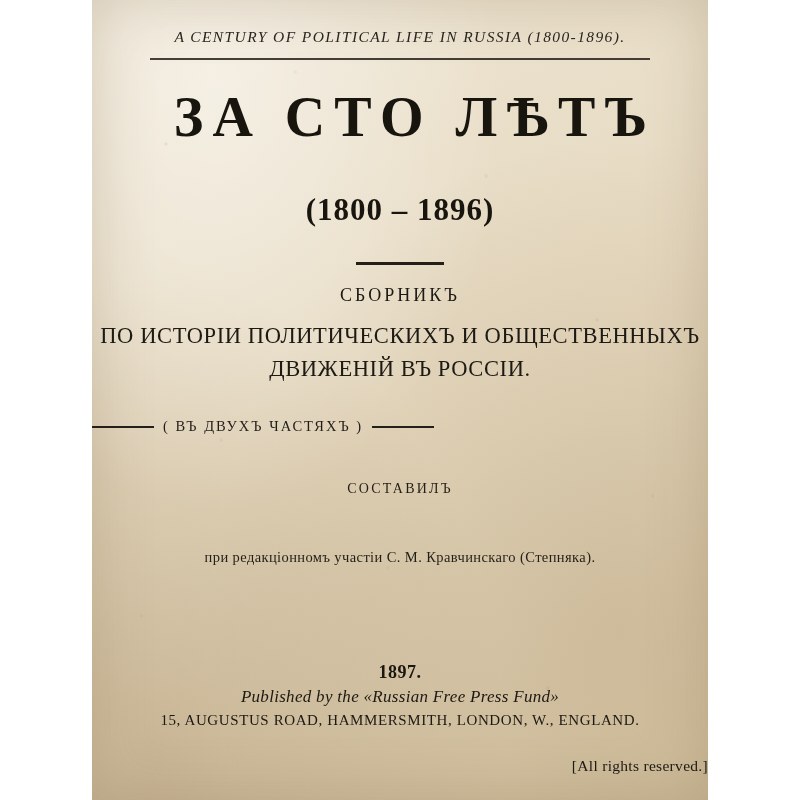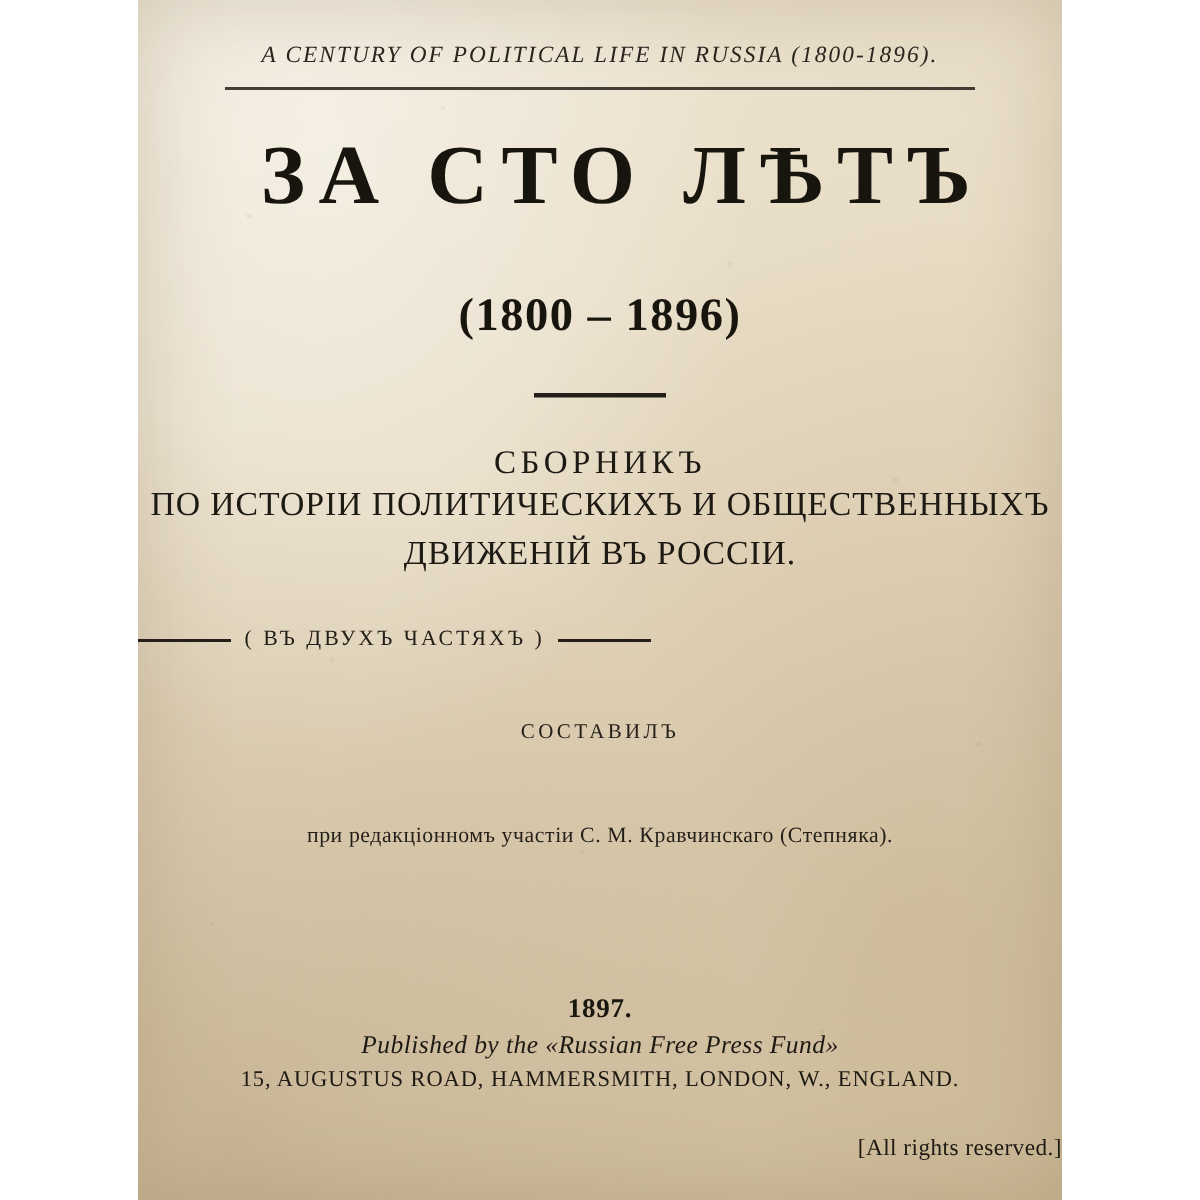--- a/index.html
+++ b/index.html
@@ -114,23 +114,23 @@
     top: 262px;
     left: 50%;
     transform: translateX(-50%);
     width: 88px;
     height: 3px;
     background: #241f18;
   }
 
   .sub-1 {
     position: absolute;
-    top: 295px;
-    left: 0; right: 0;
-    font-size: 22px;
+    top: 285px;
+    left: 0; right: 0;
+    font-size: 18px;
     letter-spacing: 3px;
     font-variant: small-caps;
     color: #1d1a14;
   }
 
   .sub-2 {
     position: absolute;
     top: 320px;
     left: 0; right: 0;
     font-size: 22.5px;

